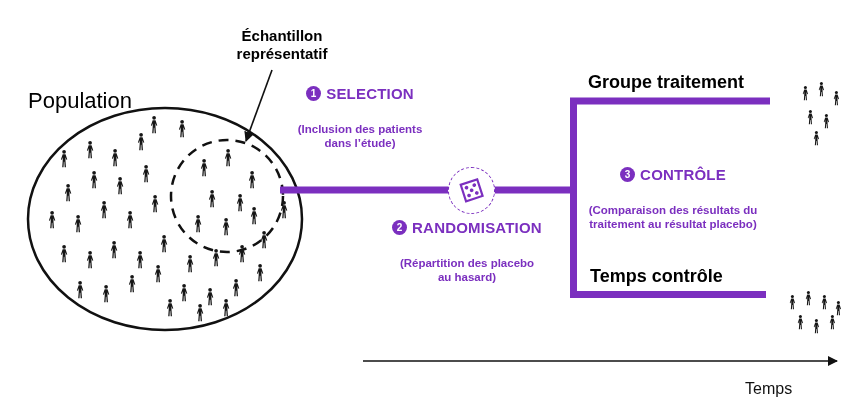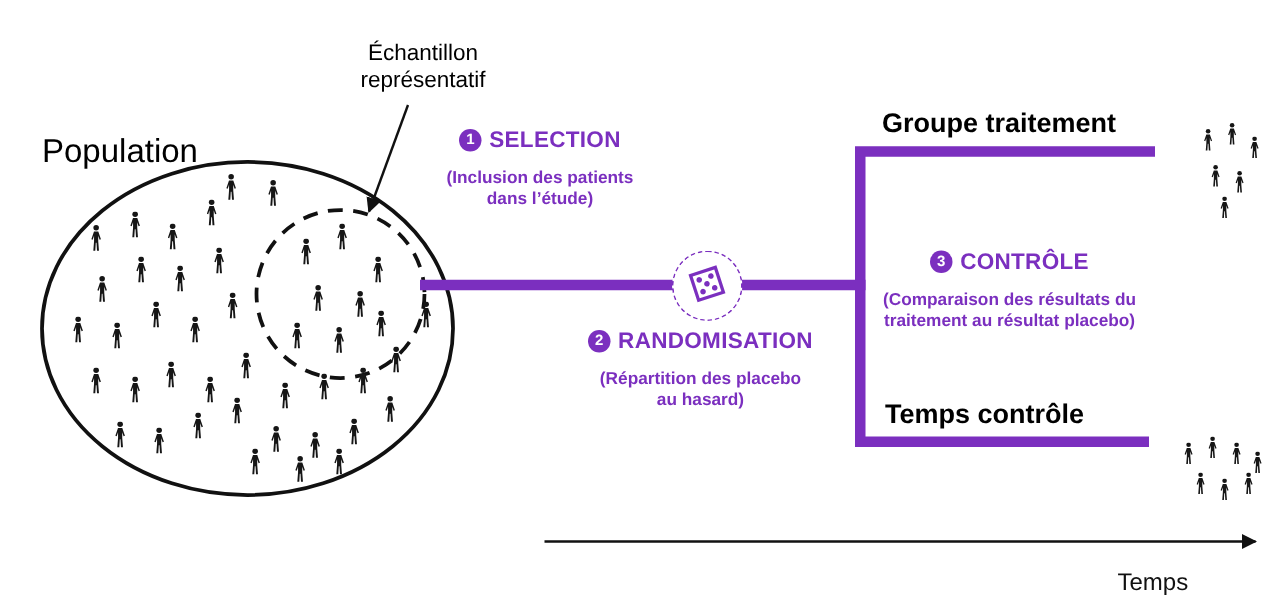--- a/index.html
+++ b/index.html
@@ -5,29 +5,29 @@
   html,body{margin:0;padding:0;background:#fff;}
   .stage{
     position:relative;width:849px;height:408px;background:#ffffff;
     font-family:"Liberation Sans",sans-serif;color:#111;overflow:hidden;
     --purple:#7B2FBF;
   }
   .lines{position:absolute;left:0;top:0;}
   .people-layer{position:absolute;left:0;top:0;width:100%;height:100%;}
   .person{position:absolute;fill:#161616;}
   .sample-label{position:absolute;left:207px;top:27px;width:150px;text-align:center;
-    font-weight:400;font-size:15px;line-height:1.2;color:#000;}
+    font-weight:700;font-size:15px;line-height:1.2;color:#000;}
   .pop-label{position:absolute;left:28px;top:88px;font-weight:400;font-size:22px;color:#000;}
   .step{position:absolute;text-align:center;color:var(--purple);}
   .step-title{display:flex;align-items:center;justify-content:center;gap:5px;
     font-weight:700;font-size:15px;letter-spacing:.2px;}
   .badge{width:15px;height:15px;border-radius:50%;background:var(--purple);color:#fff;
     font-size:10px;font-weight:700;display:flex;align-items:center;justify-content:center;
     flex:0 0 15px;line-height:1;}
-  .step-sub{margin-top:10px;font-weight:700;font-size:11.5px;line-height:1.25;}
+  .step-sub{margin-top:20px;font-weight:700;font-size:11.5px;line-height:1.25;}
   .step-selection{left:284px;top:85px;width:152px;}
   .step-randomisation{left:387px;top:219px;width:160px;}
   .step-controle{left:578px;top:166px;width:190px;}
   .dice{position:absolute;left:448px;top:167px;width:45px;height:45px;
     border:1.6px dashed var(--purple);border-radius:50%;background:#fff;
     display:flex;align-items:center;justify-content:center;}
   .dice span{font-family:"DejaVu Sans",sans-serif;font-size:27px;color:var(--purple);
     transform:rotate(-18deg);line-height:1;}
   .group-label{position:absolute;font-weight:700;font-size:18px;color:#000;text-align:left;}
   .group-treatment{left:588px;top:72px;width:205px;}

